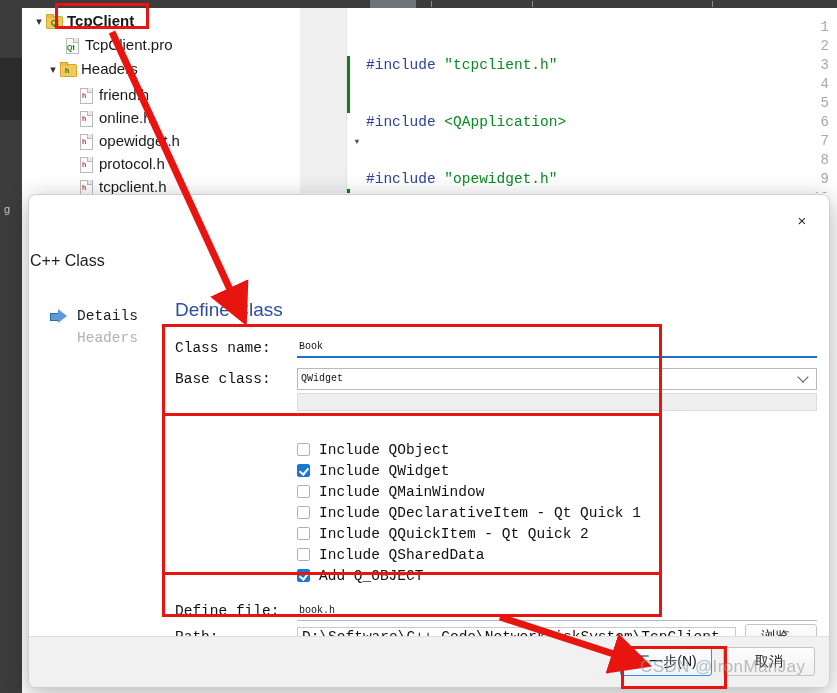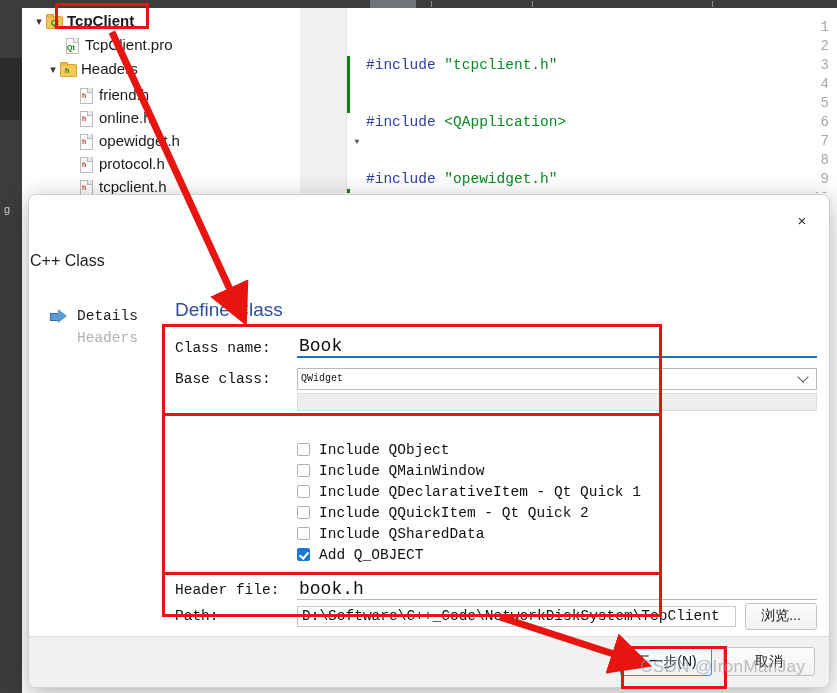--- a/index.html
+++ b/index.html
@@ -152,21 +152,21 @@
   .form{
     position:absolute;left:146px;top:142px;right:12px;
     font-family:"Liberation Mono","DejaVu Sans Mono",monospace;font-size:14.5px;
     color:#111;
   }
   .frow{position:relative;height:21px;display:flex;align-items:center;}
   .flabel{width:122px;flex:none;white-space:nowrap;}
   .finput{
     flex:1;height:19px;line-height:19px;
     border:none;border-bottom:1px solid #b9b9b9;background:transparent;
-    font-family:"Liberation Mono","DejaVu Sans Mono",monospace;font-size:18px;color:#111;
+    font-family:"Liberation Mono","DejaVu Sans Mono",monospace;font-size:10px;color:#111;
     padding:0 2px;outline:none;
   }
   .finput.focused{border-bottom:2px solid #1f6fc4;}
   .fcombo{
     flex:1;position:relative;height:20px;
     border:1px solid #b9b9b9;background:#fff;
   }
   .fcombo .cval{
     position:absolute;left:3px;top:1px;line-height:17px;
     font-family:"Liberation Mono","DejaVu Sans Mono",monospace;font-size:10px;color:#111;
@@ -384,20 +384,24 @@
         </span>
       </div>
       <div class="grayslot"></div>
 
       <div class="cbox-group">
         <div class="cbrow">
           <span class="cb"></span>
           <span class="cblabel">Include QObject</span>
         </div>
         <div class="cbrow">
+          <span class="cb on"></span>
+          <span class="cblabel">Include QWidget</span>
+        </div>
+        <div class="cbrow">
           <span class="cb"></span>
           <span class="cblabel">Include QMainWindow</span>
         </div>
         <div class="cbrow">
           <span class="cb"></span>
           <span class="cblabel">Include QDeclarativeItem - Qt Quick 1</span>
         </div>
         <div class="cbrow">
           <span class="cb"></span>
           <span class="cblabel">Include QQuickItem - Qt Quick 2</span>
@@ -407,21 +411,21 @@
           <span class="cblabel">Include QSharedData</span>
         </div>
         <div class="cbrow">
           <span class="cb on"></span>
           <span class="cblabel">Add Q_OBJECT</span>
         </div>
       </div>
 
       <div class="files">
         <div class="frow">
-          <span class="flabel">Header file:</span>
+          <span class="flabel">Define file:</span>
           <input class="finput" value="book.h" style="">
         </div>
         <div class="pathrow">
           <span class="flabel">Path:</span>
           <input class="pathinput" value="D:\Software\C++_Code\NetworkDiskSystem\TcpClient" style="">
           <button class="btn browse-btn">浏览...</button>
         </div>
       </div>
     </div>
 

